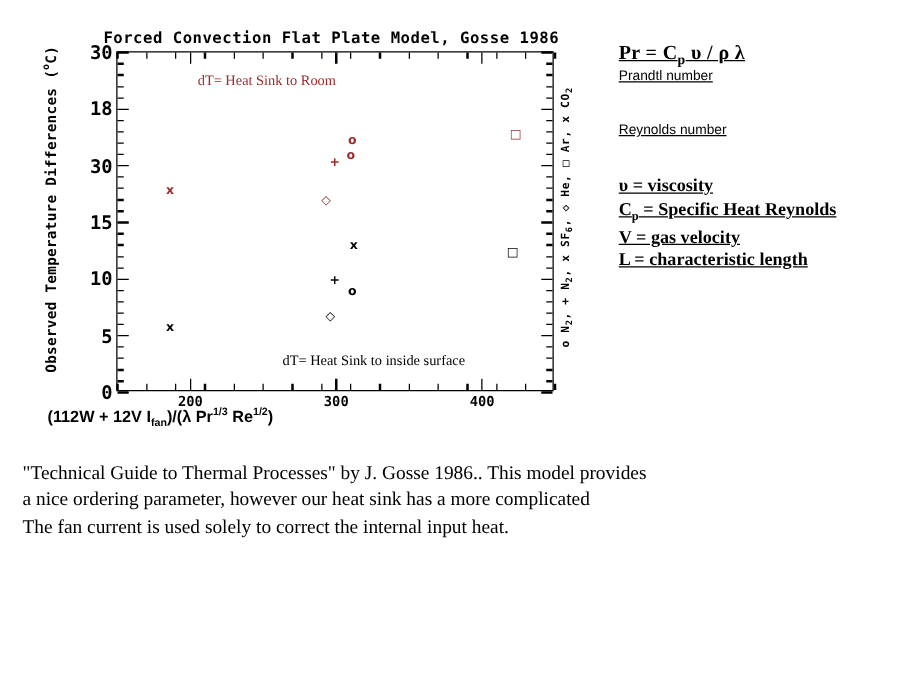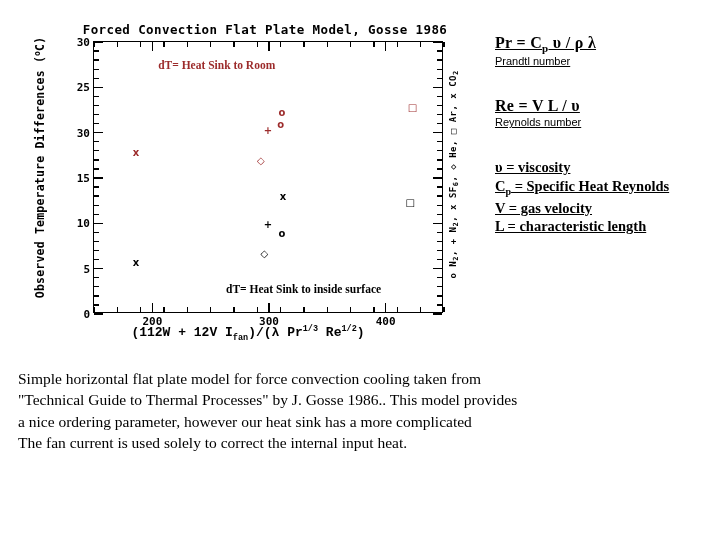--- a/index.html
+++ b/index.html
@@ -30,22 +30,22 @@
     transform:rotate(-90deg);
     text-align:center;
     font-family:"DejaVu Sans Mono", monospace;
     font-size:11.5px;font-weight:bold;letter-spacing:.2px;
     white-space:nowrap;
   }
   .ylabel .sup{font-size:8px;vertical-align:super;}
 
   .xlabel{
     position:absolute;left:30px;top:316px;width:420px;
-    text-align:center;
-    font-family:Liberation Mono, monospace;
+    text-align:left;
+    font-family:Liberation Sans, sans-serif;
     font-size:13px;font-weight:bold;
     white-space:nowrap;
   }
   .xlabel .sup{font-size:8.5px;vertical-align:super;}
 
   .rlabel{
     position:absolute;left:331px;top:160px;width:230px;
     transform:rotate(-90deg);
     text-align:center;
     font-family:"DejaVu Sans Mono", monospace;
@@ -71,38 +71,37 @@
   .ytick-minor.r{left:auto;right:0;}
   
   .xtick-major{bottom:0;width:1.6px;height:9px;}
   .xtick-major.t{bottom:auto;top:0;}
   .xtick-minor{bottom:0;width:1.4px;height:5px;}
   .xtick-minor.t{bottom:auto;top:0;}
 
   .ytl{
     position:absolute;right:calc(100% + 4px);
     font-family:"DejaVu Sans Mono", monospace;
-    font-size:11px;font-weight:bold;
+    font-size:15px;font-weight:bold;
     transform:translateY(-50%);
     white-space:nowrap;
   }
   .xtl{
     position:absolute;top:calc(100% + 3px);
     font-family:"DejaVu Sans Mono", monospace;
     font-size:11px;font-weight:bold;
     transform:translateX(-50%);
     white-space:nowrap;
   }
 
   .ann{
     position:absolute;
     font-family:"Liberation Serif", serif;
     font-size:11.5px;
     white-space:nowrap;
-    font-weight:bold;
   }
   .ann.red{color:#9c2b2b;}
   .ann.black{color:#000;}
 
   
   .pt{position:absolute;transform:translate(-50%,-50%);
       font-family:"DejaVu Sans", sans-serif;
       font-size:10px;line-height:1;font-weight:bold;}
 
   
@@ -162,21 +161,21 @@
         <div class="tick ytick-major r" style="top: 180.533px;"></div>
         <div class="ytl" style="top: 181.333px;">10</div>
         <div class="tick ytick-major" style="top: 135.2px;"></div>
         <div class="tick ytick-major r" style="top: 135.2px;"></div>
         <div class="ytl" style="top: 136px;">15</div>
         <div class="tick ytick-major" style="top: 89.8667px;"></div>
         <div class="tick ytick-major r" style="top: 89.8667px;"></div>
         <div class="ytl" style="top: 90.6667px;">30</div>
         <div class="tick ytick-major" style="top: 44.5333px;"></div>
         <div class="tick ytick-major r" style="top: 44.5333px;"></div>
-        <div class="ytl" style="top: 45.3333px;">25</div>
+        <div class="ytl" style="top: 45.3333px;">18</div>
         <div class="tick ytick-major" style="top: -0.8px;"></div>
         <div class="tick ytick-major r" style="top: -0.8px;"></div>
         <div class="ytl" style="top: 0px;">30</div>
         <div class="tick ytick-minor" style="top: 262.233px;"></div>
         <div class="tick ytick-minor r" style="top: 262.233px;"></div>
         <div class="tick ytick-minor" style="top: 253.167px;"></div>
         <div class="tick ytick-minor r" style="top: 253.167px;"></div>
         <div class="tick ytick-minor" style="top: 244.1px;"></div>
         <div class="tick ytick-minor r" style="top: 244.1px;"></div>
         <div class="tick ytick-minor" style="top: 235.033px;"></div>
@@ -278,31 +277,29 @@
 
   </div>
 
   <div class="rpanel">
 
     <div class="eq"><span>Pr = C</span><span class="sub">p</span><span> υ / ρ λ</span></div>
     <div class="eqcap">Prandtl number</div>
 
     <div class="gap"></div>
 
-    <div class="eq">Re = V L / υ</div>
     <div class="eqcap">Reynolds number</div>
 
     <div class="defs" id="defs-list">
         <div><span>υ =  viscosity</span></div>
         <div><span>C</span><span class="sub">p</span><span> = Specific Heat Reynolds</span></div>
         <div><span>V = gas velocity</span></div>
         <div><span>L = characteristic length</span></div>
       </div>
   </div>
 
   <div class="para">
-    <p>Simple horizontal flat plate model for force convection cooling taken from</p>
     <p>"Technical Guide to Thermal Processes" by J. Gosse 1986..  This model provides</p>
     <p>a nice ordering parameter, however our heat sink has a more complicated</p>
     <p> The fan current is used solely to correct the internal input heat.</p>
   </div>
 
 </div>
 
 </body></html>

